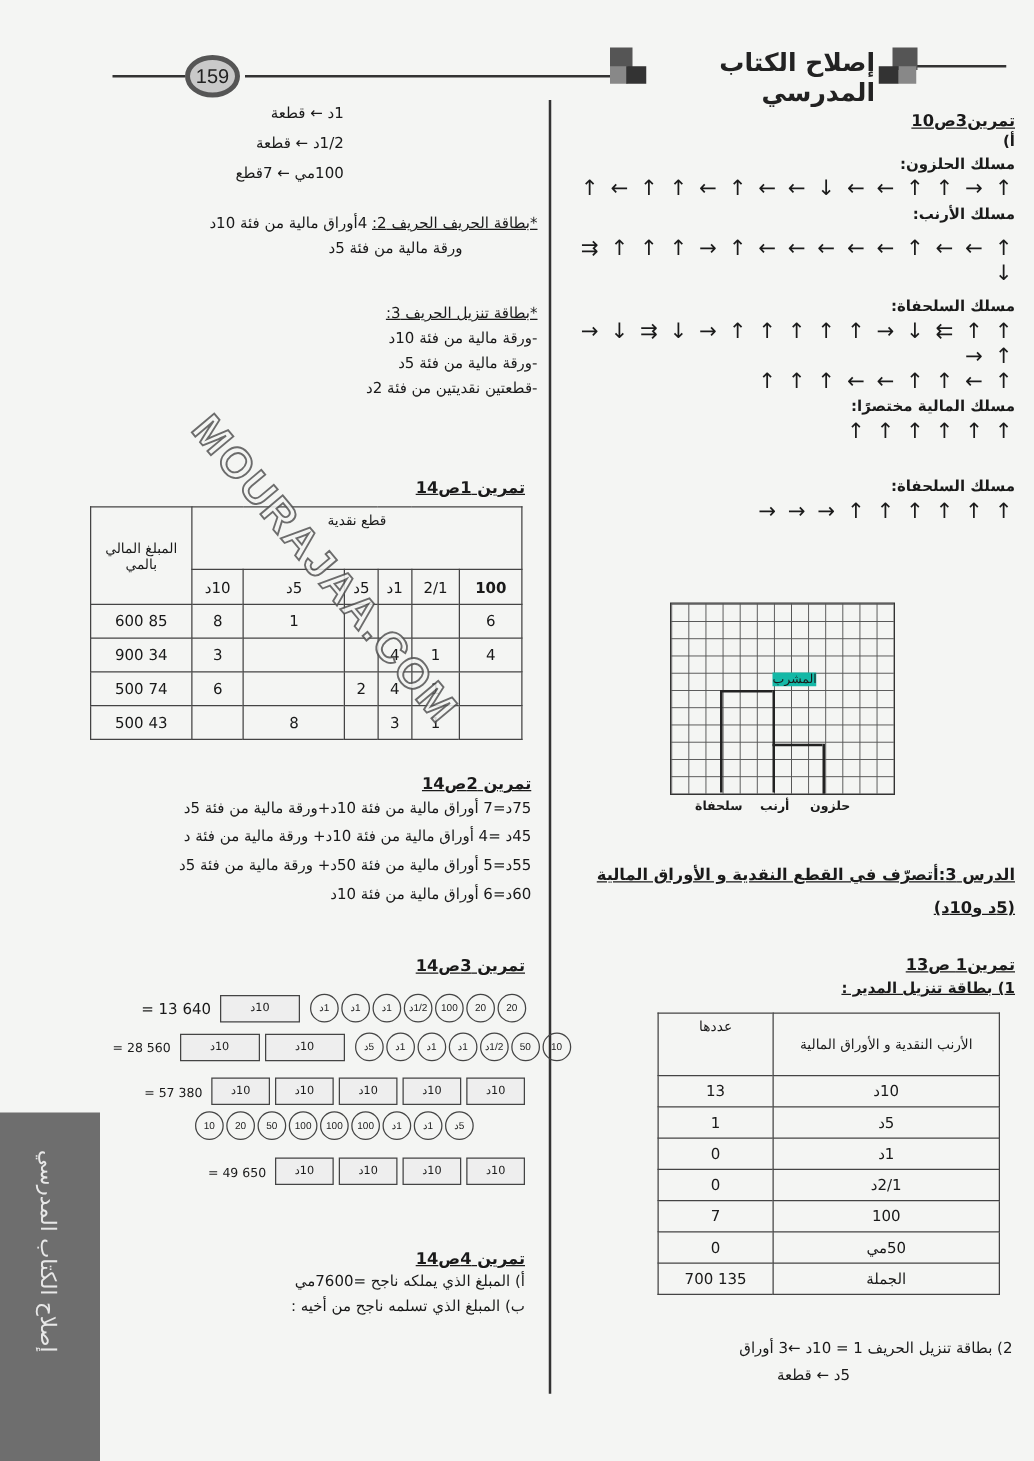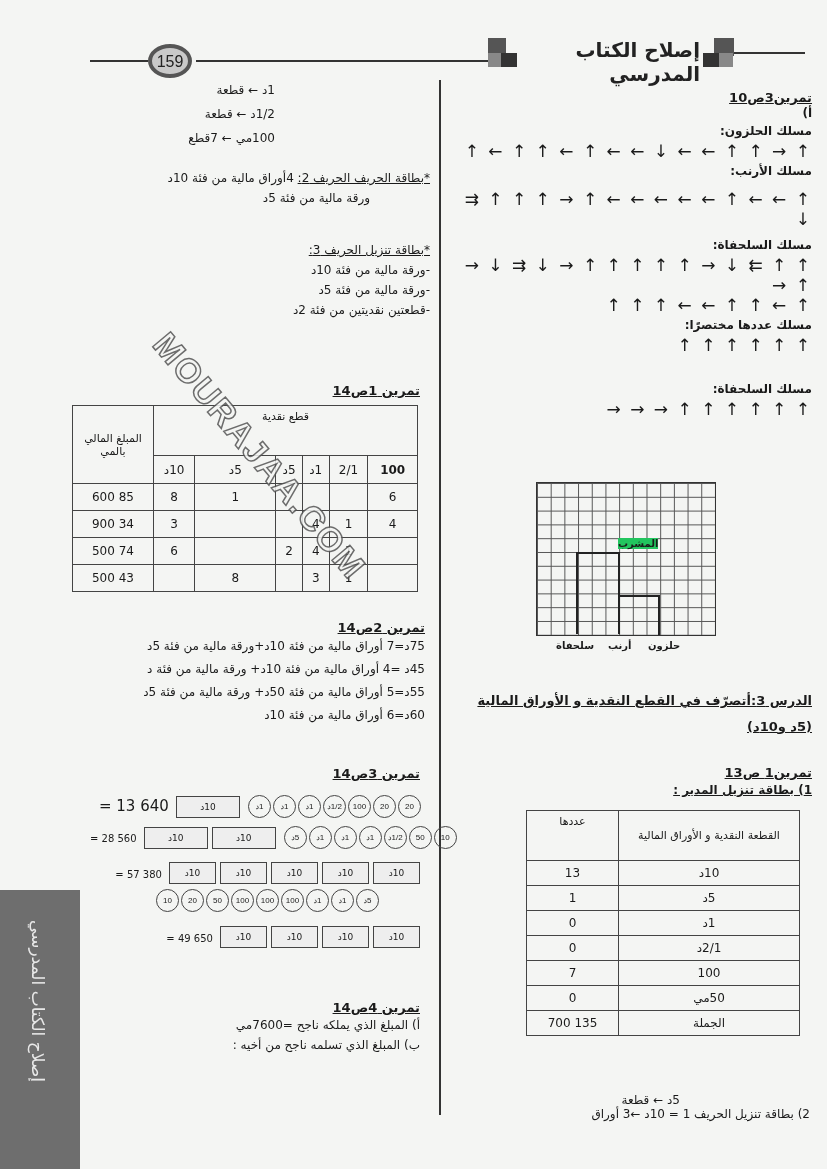--- a/index.html
+++ b/index.html
@@ -48,48 +48,48 @@
 <div class="abs rtl" style="left:450px;top:90px;width:362px;">
   <div class="h">تمرين3ص10</div>
   <div class="t" style="font-weight:bold;line-height:16px;">أ)</div>
   <div class="t" style="font-weight:bold;">مسلك الحلزون:</div>
   <div class="arrows">↑ → ↑ ↑ ← ← ↓ ← ← ↑ ← ↑ ↑ ← ↑</div>
   <div class="t" style="font-weight:bold;">مسلك الأرنب:</div>
   <div class="arrows" style="margin-top:8px;">↑ ← ← ↑ ← ← ← ← ← ↑ → ↑ ↑ ↑ ⇉ ↓</div>
   <div class="t" style="font-weight:bold;margin-top:6px;">مسلك السلحفاة:</div>
   <div class="arrows">↑ ↑ ⇇ ↓ → ↑ ↑ ↑ ↑ ↑ → ↓ ⇉ ↓ → ↑ →</div>
   <div class="arrows">↑ ← ↑ ↑ ← ← ↑ ↑ ↑</div>
-  <div class="t" style="font-weight:bold;">مسلك عددها مختصرًا:</div>
+  <div class="t" style="font-weight:bold;">مسلك المالية مختصرًا:</div>
   <div class="arrows">↑ ↑ ↑ ↑ ↑ ↑</div>
   <div class="t" style="font-weight:bold;margin-top:24px;">مسلك السلحفاة:</div>
   <div class="arrows">↑ ↑ ↑ ↑ ↑ ↑ → → →</div>
 </div>
 
 <div class="grid"></div>
 <div class="abs" style="left:618px;top:552px;width:2px;height:82px;background:#222;"></div>
 <div class="abs" style="left:576px;top:552px;width:42px;height:2px;background:#222;"></div>
 <div class="abs" style="left:576px;top:552px;width:2px;height:82px;background:#222;"></div>
 <div class="abs" style="left:618px;top:595px;width:40px;height:2px;background:#222;"></div>
 <div class="abs" style="left:658px;top:595px;width:2px;height:40px;background:#222;"></div>
-<div class="abs rtl" style="left:618px;top:538px;font-size:10px;font-weight:bold;background:#22c55e;">المشرب</div>
+<div class="abs rtl" style="left:618px;top:538px;font-size:10px;font-weight:normal;background:#14b8a6;">المشرب</div>
 <div class="abs" style="left:556px;top:640px;font-size:10px;font-weight:bold;">سلحفاة</div>
 <div class="abs" style="left:608px;top:640px;font-size:10px;font-weight:bold;">أرنب</div>
 <div class="abs" style="left:648px;top:640px;font-size:10px;font-weight:bold;">حلزون</div>
 
 <div class="abs rtl" style="left:452px;top:688px;width:360px;font-size:13px;font-weight:bold;text-decoration:underline;line-height:26px;">الدرس 3:أتصرّف في القطع النقدية و الأوراق المالية (5د و10د)</div>
 
 <div class="abs rtl" style="left:450px;top:765px;width:362px;">
   <div class="h">تمرين1 ص13</div>
   <div class="t" style="font-weight:bold;text-decoration:underline;">1) بطاقة تنزيل المدير :</div>
 </div>
 
 <table class="abs" style="left:526px;top:810px;width:274px;direction:rtl;">
   <tbody>
       <tr style="height:50px;">
-    <th style="width:180px;font-size:11px;">القطعة النقدية و الأوراق المالية</th>
+    <th style="width:180px;font-size:11px;">الأرنب النقدية و الأوراق المالية</th>
     <th style="font-size:11px;vertical-align:top;padding-top:4px;">عددها</th>
   </tr>
   <tr style="height:25px;">
         <td>10د</td>
         <td>13</td>
       </tr>
   <tr style="height:25px;">
         <td>5د</td>
         <td>1</td>
       </tr>
@@ -109,21 +109,21 @@
         <td>50مي</td>
         <td>0</td>
       </tr>
   <tr style="height:25px;">
         <td>الجملة</td>
         <td>135 700</td>
       </tr>
 </tbody>
   </table>
 
-<div class="abs rtl t" style="left:520px;top:1068px;width:290px;margin-top:36px;">2) بطاقة تنزيل الحريف 1 = 10د ←3 أوراق</div>
+<div class="abs rtl t" style="left:520px;top:1068px;width:290px;">2) بطاقة تنزيل الحريف 1 = 10د ←3 أوراق</div>
 <div class="abs rtl t" style="left:520px;top:1090px;width:160px;">5د ← قطعة</div>
 
 <div class="abs rtl t" style="left:150px;top:78px;width:125px;">
   <div style="line-height:24px;">1د ← قطعة</div>
   <div style="line-height:24px;">1/2د ← قطعة</div>
   <div style="line-height:24px;">100مي ← 7قطع</div>
 </div>
 
 <div class="abs rtl t" style="left:120px;top:168px;width:310px;">
   <div><span style="text-decoration:underline;">*بطاقة الحريف الحريف 2:</span> <span>4أوراق مالية من فئة 10د</span></div>
@@ -198,21 +198,21 @@
   <div class="h">تمرين 2ص14</div>
   <div class="t" style="line-height:23px;">75د=7 أوراق مالية من فئة 10د+ورقة مالية من فئة 5د</div>
   <div class="t" style="line-height:23px;">45د =4 أوراق مالية من فئة 10د+ ورقة مالية من فئة د</div>
   <div class="t" style="line-height:23px;">55د=5 أوراق مالية من فئة 50د+ ورقة مالية من فئة 5د</div>
   <div class="t" style="line-height:23px;">60د=6 أوراق مالية من فئة 10د</div>
 </div>
 
 <div class="abs rtl h" style="left:300px;top:766px;width:120px;">تمرين 3ص14</div>
 
 <div class="abs rtl" style="left:90px;top:795px;width:332px;white-space:nowrap;">
-  <span class="t" style="font-size:15px;">= 13 640</span>
+  <span class="t" style="font-size:12px;">= 13 640</span>
   <span class="note">10د</span>
   <span class="coin">1د</span><span class="coin">1د</span><span class="coin">1د</span><span class="coin">1/2د</span><span class="coin">100</span><span class="coin">20</span><span class="coin">20</span>
 </div>
 <div class="abs rtl" style="left:90px;top:826px;width:332px;white-space:nowrap;">
   <span class="t" style="font-size:10px;">= 28 560</span>
   <span class="note">10د</span><span class="note">10د</span>
   <span class="coin">5د</span><span class="coin">1د</span><span class="coin">1د</span><span class="coin">1د</span><span class="coin">1/2د</span><span class="coin">50</span><span class="coin">10</span>
 </div>
 <div class="abs rtl" style="left:90px;top:862px;width:332px;white-space:nowrap;">
   <span class="t" style="font-size:10px;">= 57 380</span>

